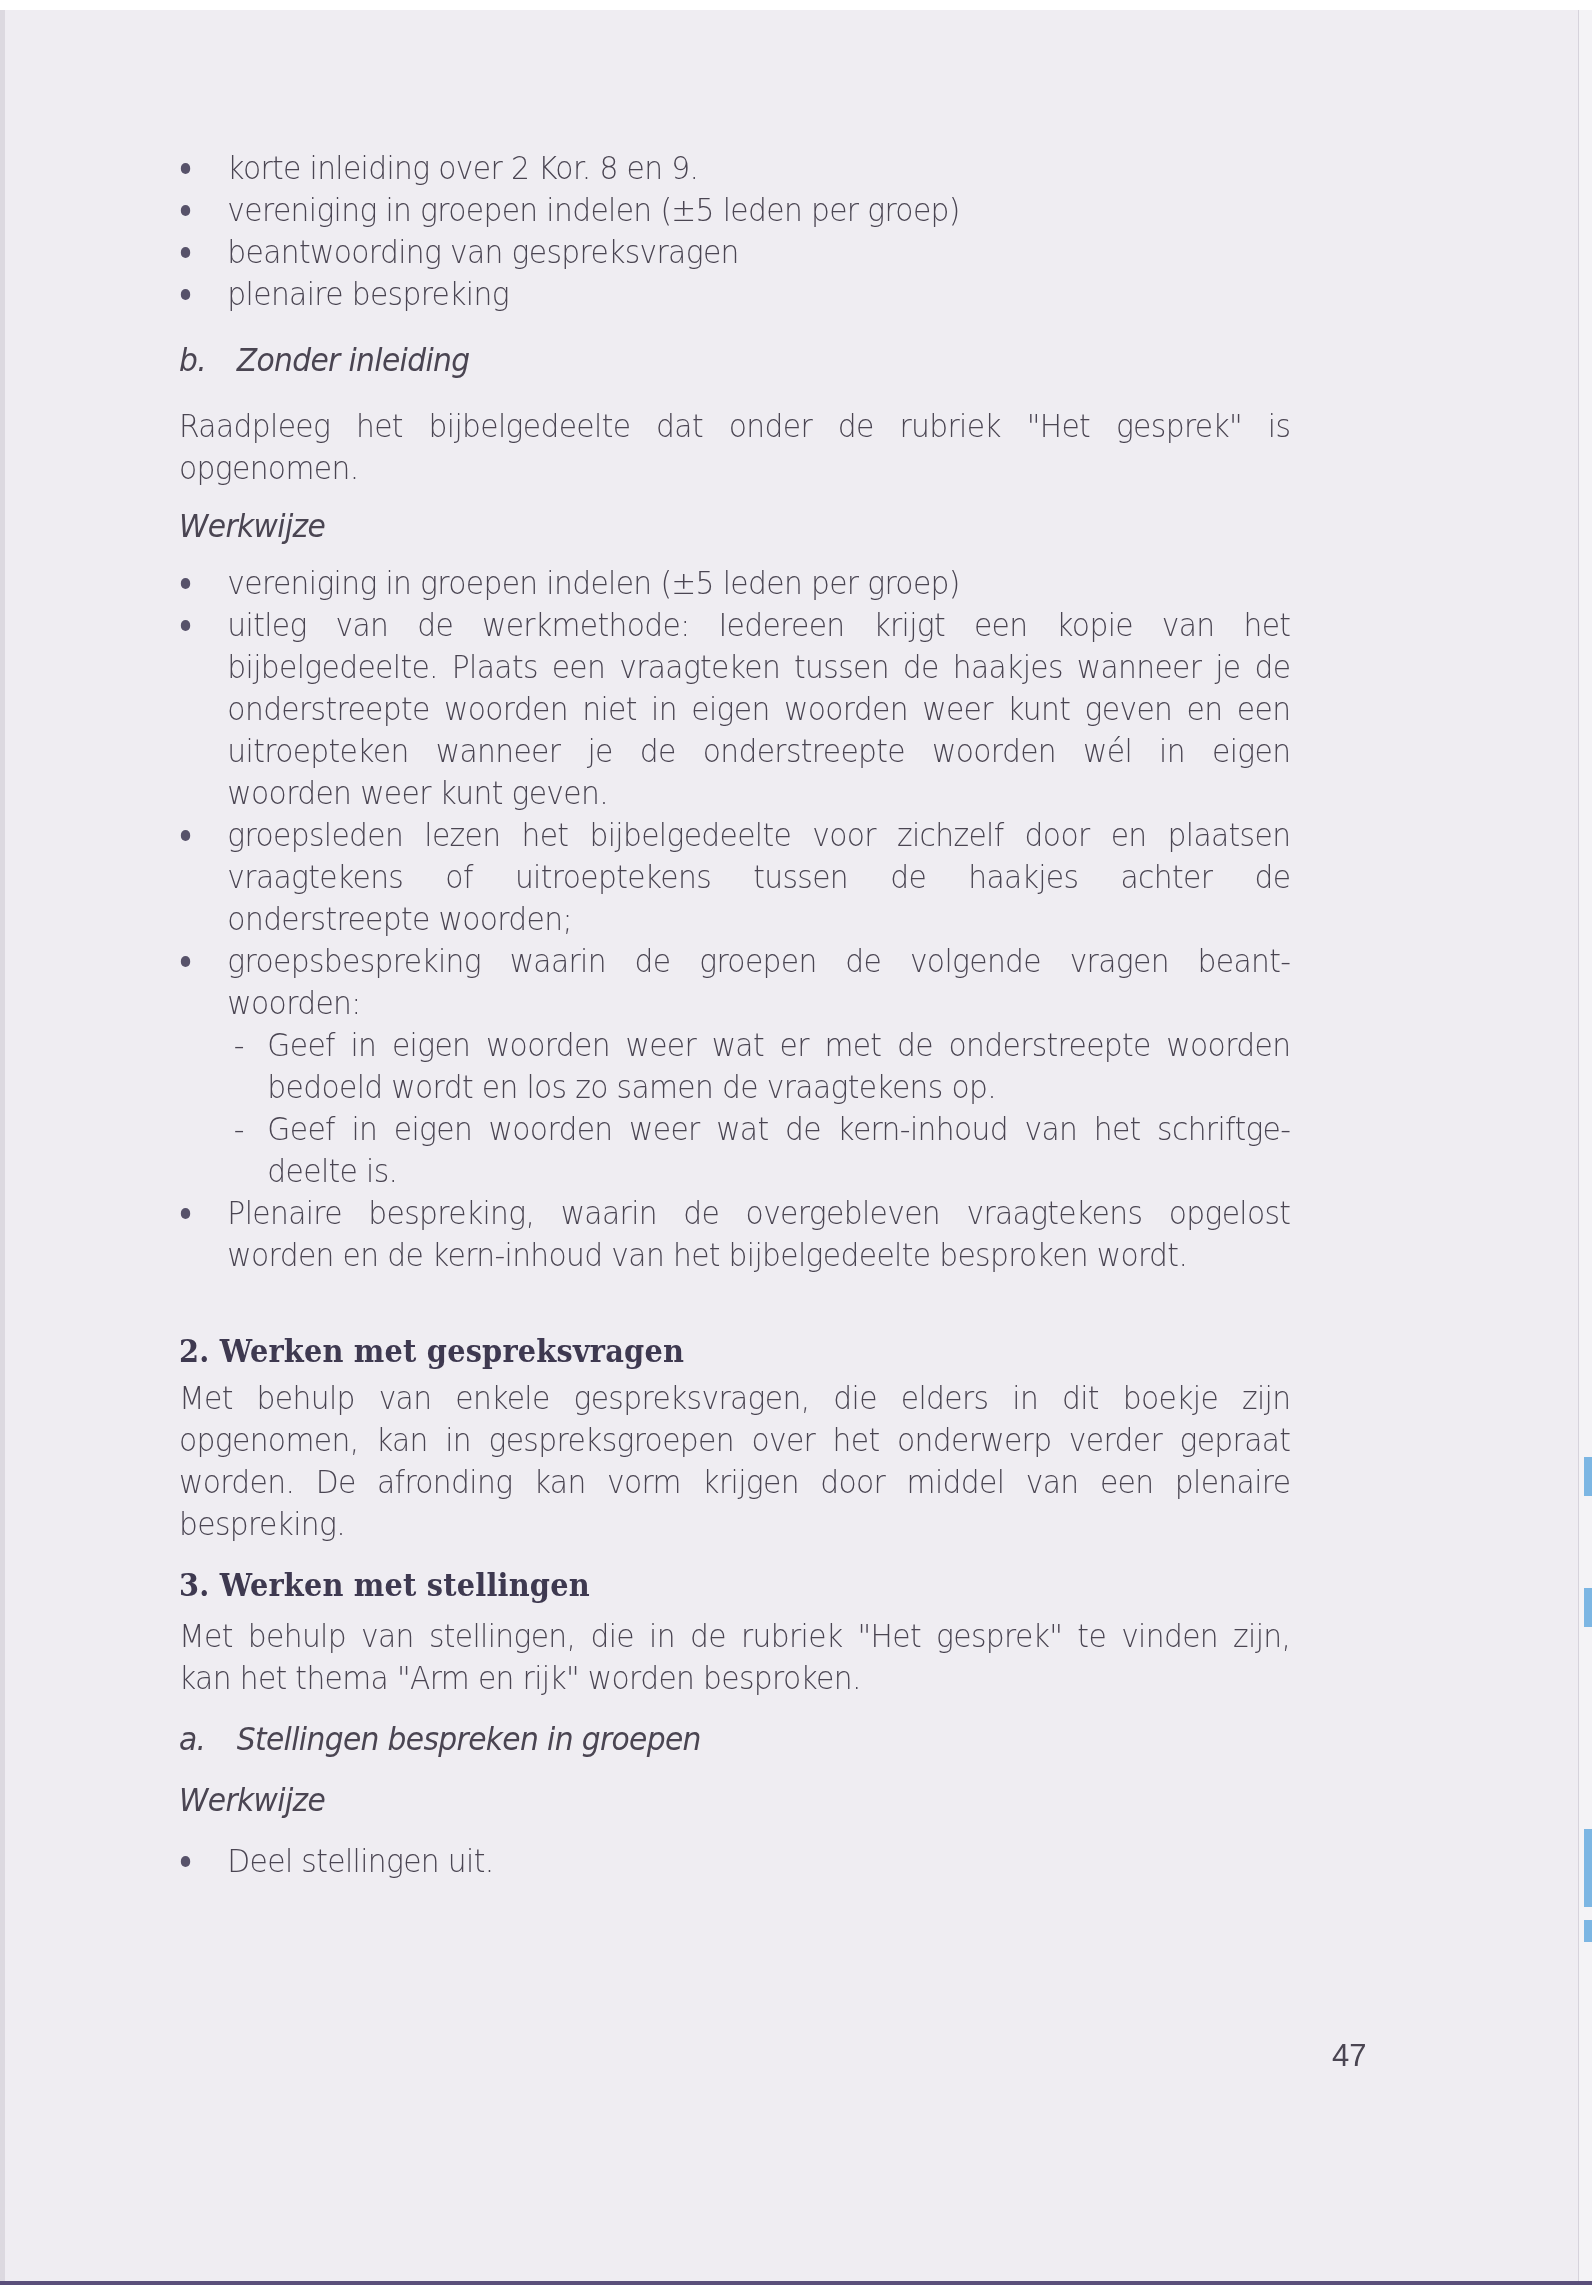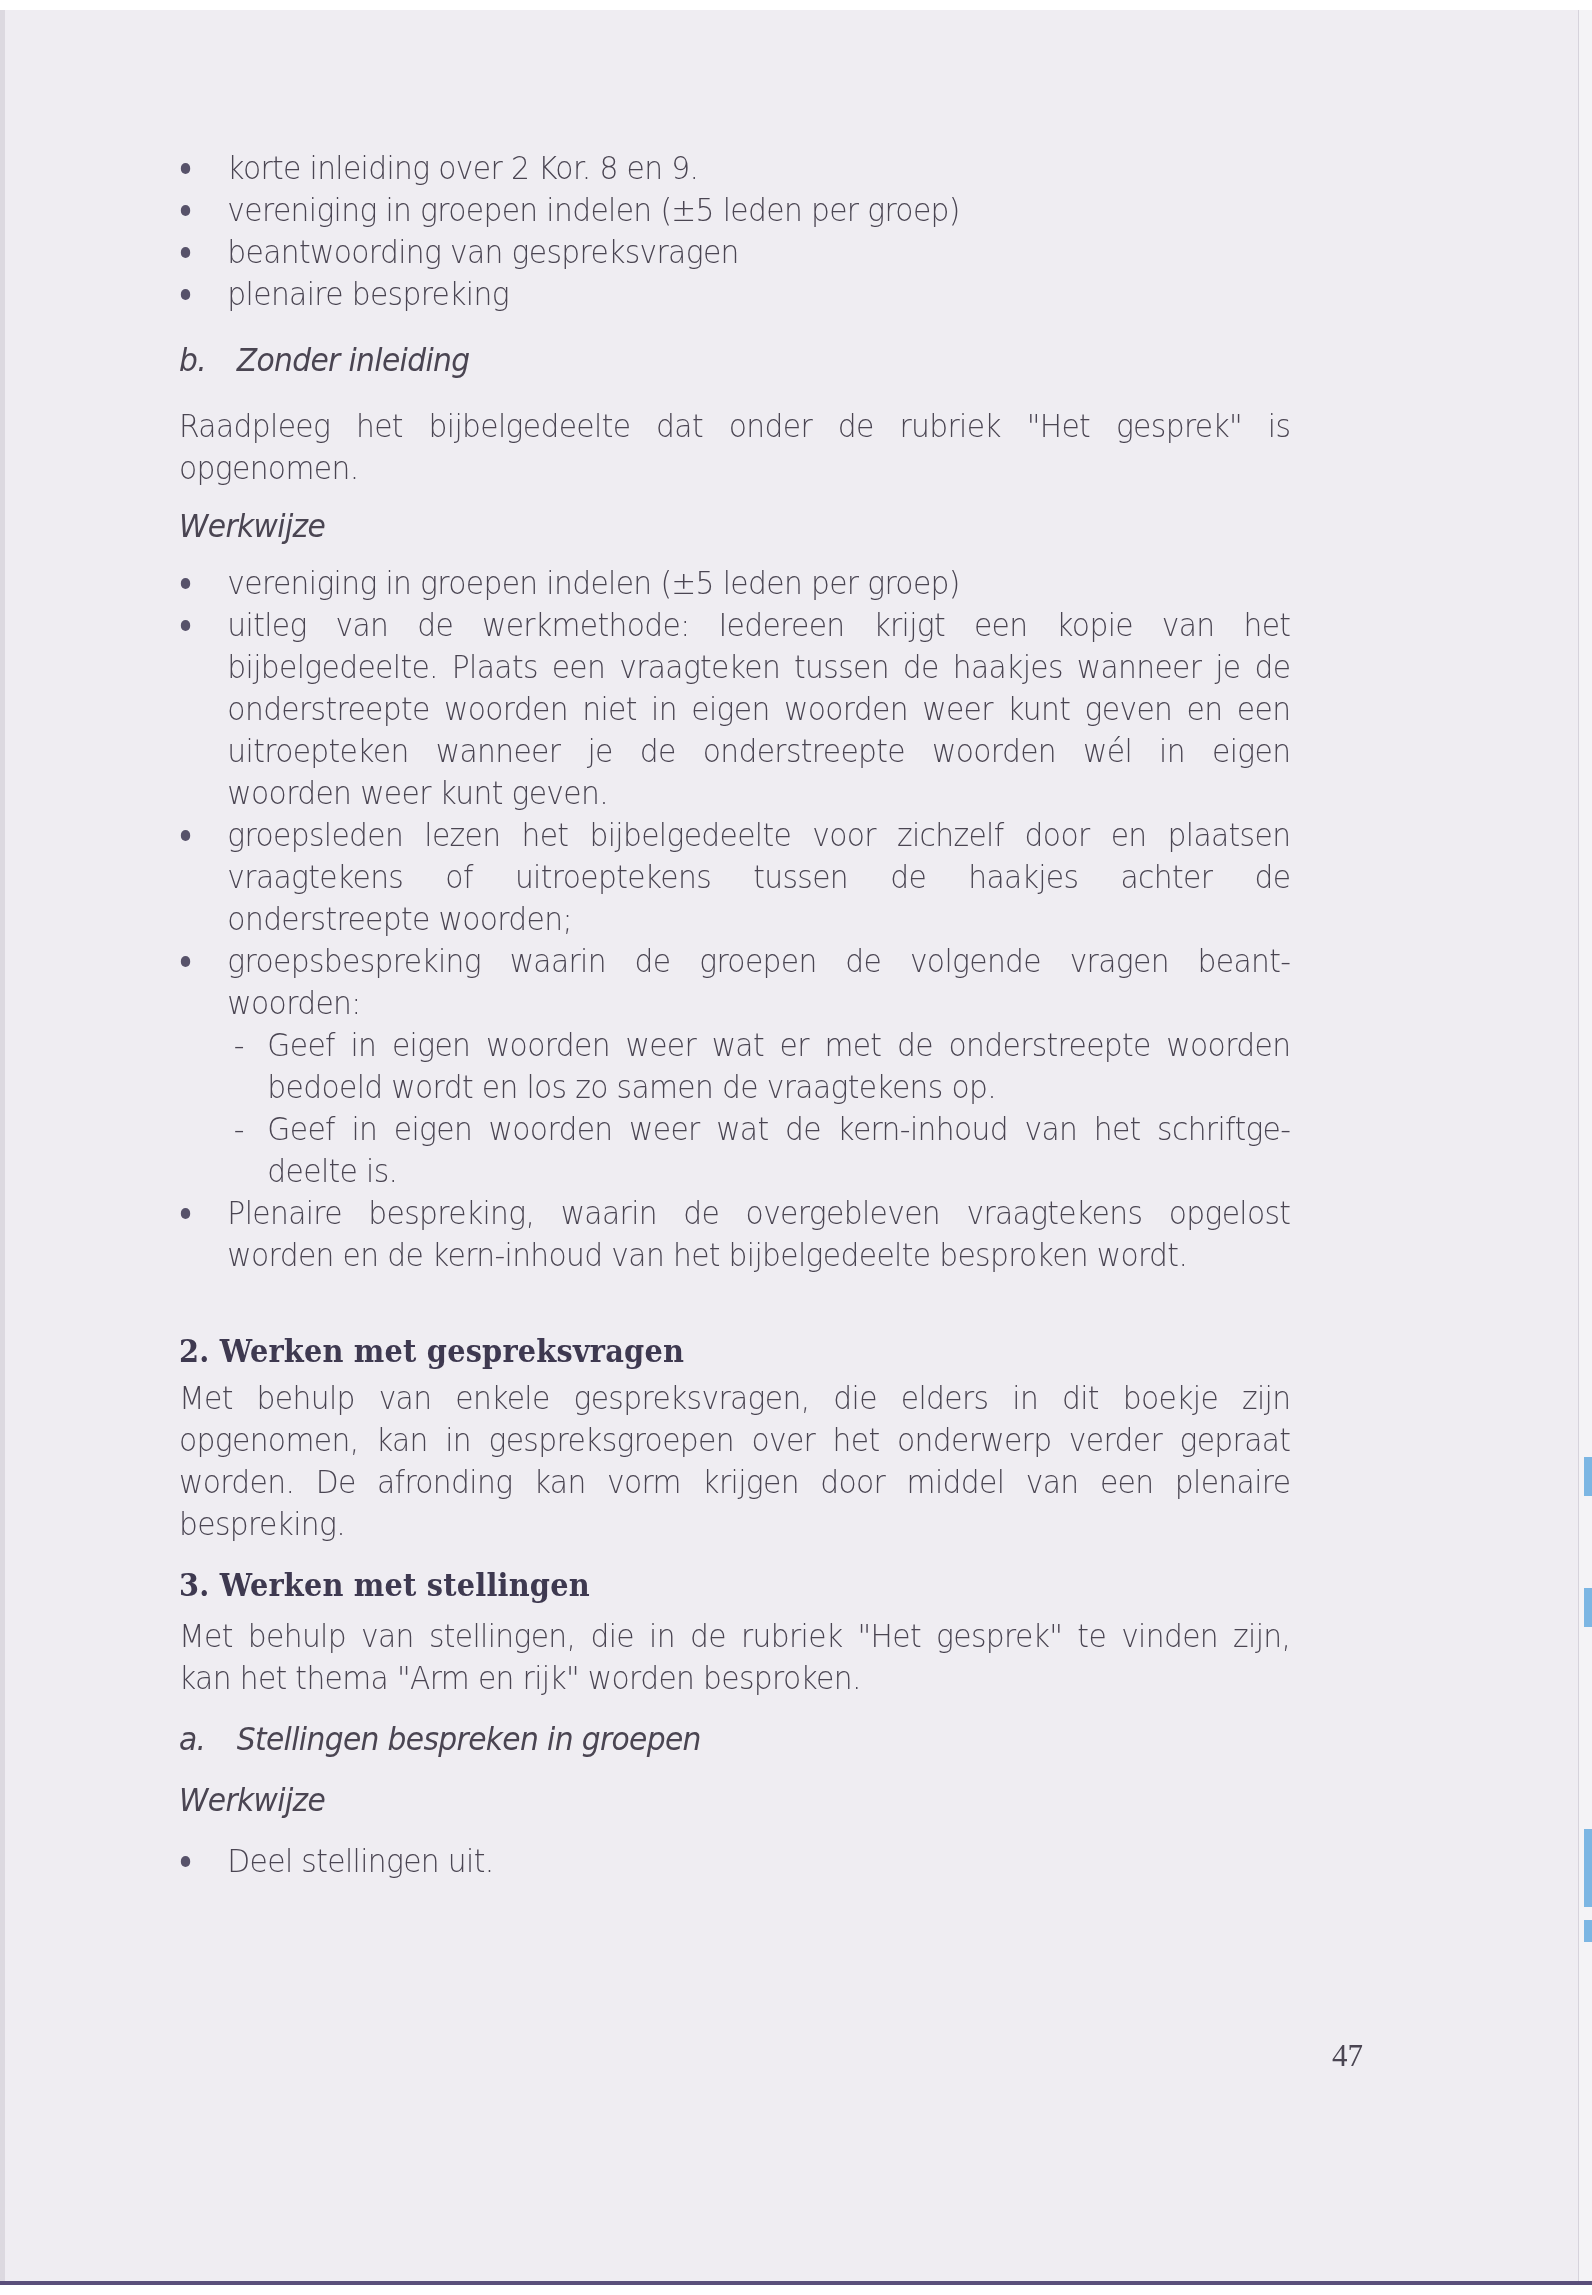--- a/index.html
+++ b/index.html
@@ -48,21 +48,21 @@
   .gap-l { height: 54px; }
   p { margin: 0; text-align: justify; }
   .heading {
     font-family: "DejaVu Serif", serif; font-weight: bold;
     font-size: 31px; color: #3e3950; letter-spacing: 0.2px;
   }
   .sub { padding-left: 0; }
   .sub .letter { display: inline-block; width: 62px; }
   .page-number {
     position: absolute; left: 1332px; top: 2038px;
-    font-family: Liberation Serif, serif; font-size: 31px; color: #4a4552;
+    font-family: Liberation Sans, sans-serif; font-size: 31px; color: #4a4552;
   }
   .just-last { text-align-last: justify; }
 </style>
 </head>
 <body>
 
 <div class="page"></div>
 <div class="page-shadow-left"></div>
 <div class="right-strip"></div>
 <div class="hl" style="top:1457px;height:39px;"></div>

